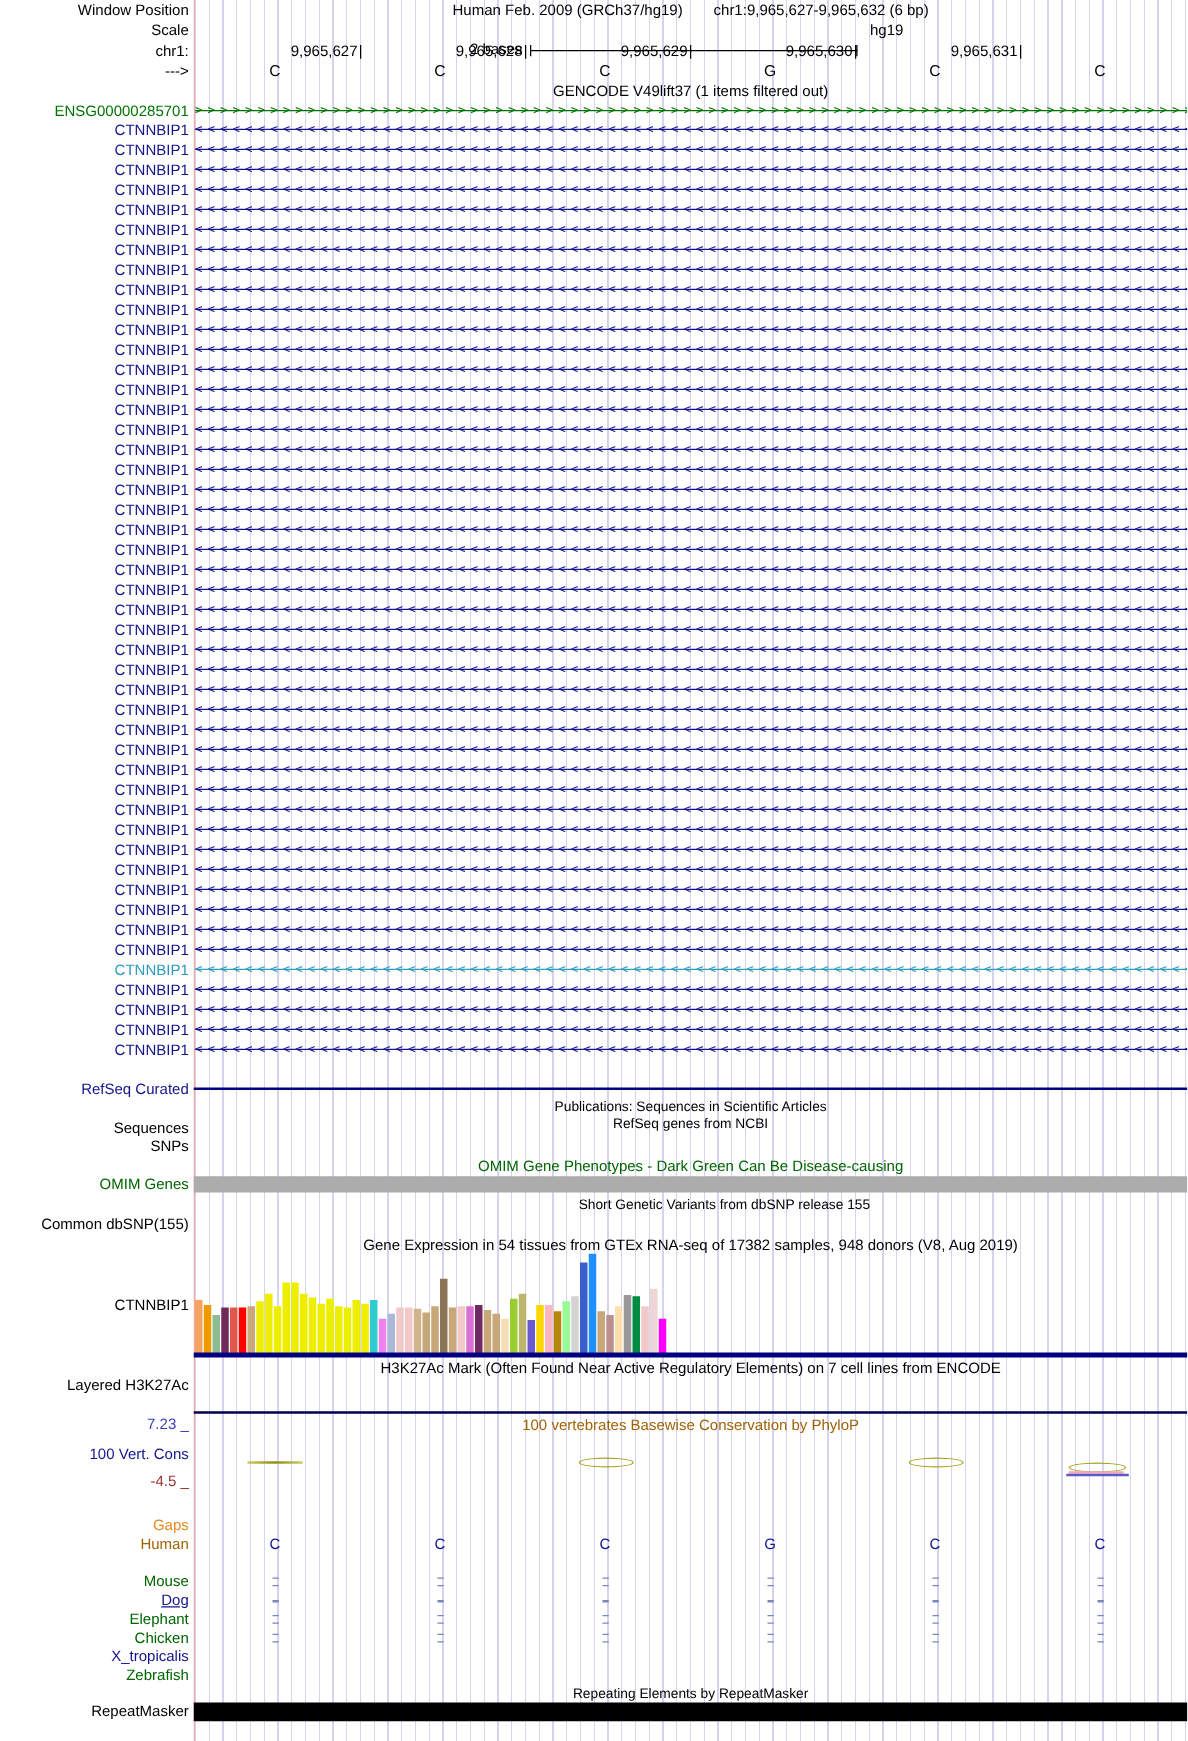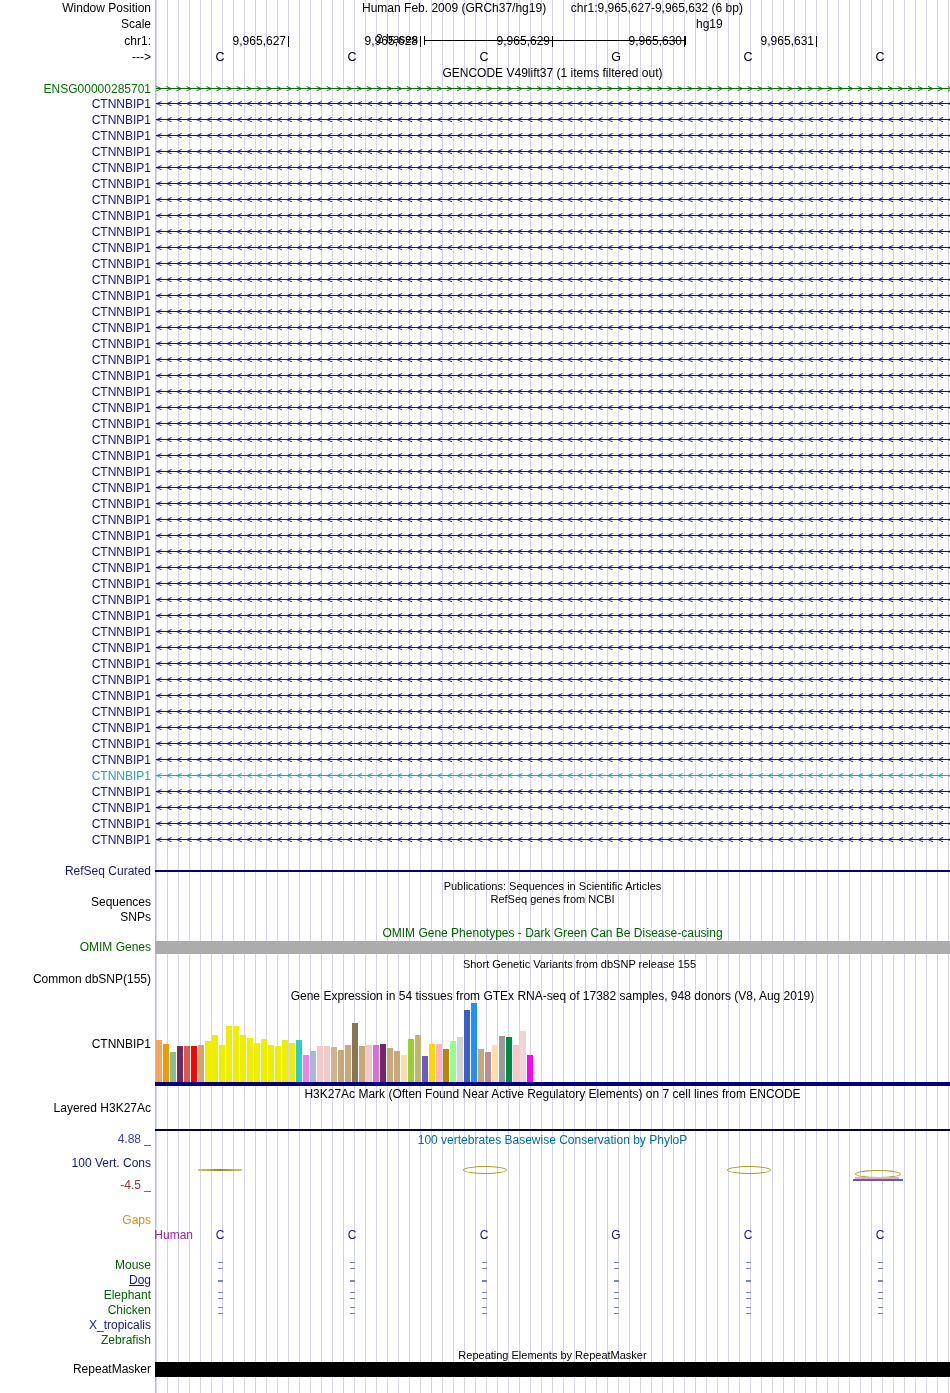--- a/index.html
+++ b/index.html
@@ -526,39 +526,39 @@
       <div class="gtex-bar" style="left: 358px; top: 42px; height: 38px; background: rgb(241, 201, 201);"></div>
       <div class="gtex-bar" style="left: 365px; top: 28px; height: 52px; background: rgb(239, 214, 214);"></div>
       <div class="gtex-bar" style="left: 372px; top: 52px; height: 28px; background: rgb(255, 0, 255);"></div>
     </div>
   <div class="abs fullbar" style="top:1082px;height:4px;background:#000080;"></div>
 
   <div class="abs ttitle" style="top:1087px;height:14px;line-height:14px;">H3K27Ac Mark (Often Found Near Active Regulatory Elements) on 7 cell lines from ENCODE</div>
   <div class="abs tlabel" style="top:1101px;height:15px;line-height:15px;">Layered H3K27Ac</div>
   <div class="abs fullbar" style="top:1129px;height:2px;background:#000050;"></div>
 
-  <div class="abs tlabel" style="top:1132px;height:14px;line-height:14px;color:#3A3AC0;">4.88 _</div>
-  <div class="abs ttitle" style="top:1133px;height:14px;line-height:14px;color:#0369a1;">100 vertebrates Basewise Conservation by PhyloP</div>
+  <div class="abs tlabel" style="top:1132px;height:14px;line-height:14px;color:#3A3AC0;">7.23 _</div>
+  <div class="abs ttitle" style="top:1133px;height:14px;line-height:14px;color:#a16207;">100 vertebrates Basewise Conservation by PhyloP</div>
   <div class="abs tlabel navy" style="top:1156px;height:15px;line-height:15px;">100 Vert. Cons</div>
   <div class="abs" id="phylop-marks" style="left:0;top:0;width:950px;height:1393px;pointer-events:none;">
       <div class="ph-line" style="left: 198px; top: 1169px; width: 44px; height: 1.5px; background: linear-gradient(to right, rgb(204, 204, 102), rgb(143, 143, 18), rgb(204, 204, 102));"></div>
       <div class="ph-ellipse" style="left: 463px; top: 1166px; width: 42px; height: 6px;"></div>
       <div class="ph-ellipse" style="left: 727px; top: 1166px; width: 42px; height: 6px;"></div>
       <div class="ph-ellipse" style="left: 855px; top: 1170px; width: 44px; height: 6px;"></div>
       <div class="ph-line" style="left: 855px; top: 1177px; width: 44px; height: 2px; background: rgb(242, 168, 188);"></div>
       <div class="ph-line" style="left: 853px; top: 1179px; width: 50px; height: 1.5px; background: rgb(90, 90, 200);"></div>
     </div>
   <div class="abs tlabel" style="top:1178px;height:14px;line-height:14px;color:#993333;">-4.5 _</div>
 
   <div class="abs" id="multiz-rows" style="left:0;top:1213px;width:950px;height:135px;">
       <div class="mzrow" style="top: 0px;">
         <span class="abs tlabel" style="color: rgb(232, 136, 28);">Gaps</span>
       </div>
       <div class="mzrow" style="top: 15px;">
-        <span class="abs tlabel" style="color: #a21caf; padding-left: 42px;">Human</span>
+        <span class="abs tlabel" style="color: #a16207;">Human</span>
         <div class="mz-letter" style="left: 213px; top: 0px; color: rgb(20, 20, 140);">C</div>
         <div class="mz-letter" style="left: 345px; top: 0px; color: rgb(20, 20, 140);">C</div>
         <div class="mz-letter" style="left: 477px; top: 0px; color: rgb(20, 20, 140);">C</div>
         <div class="mz-letter" style="left: 609px; top: 0px; color: rgb(20, 20, 140);">G</div>
         <div class="mz-letter" style="left: 741px; top: 0px; color: rgb(20, 20, 140);">C</div>
         <div class="mz-letter" style="left: 873px; top: 0px; color: rgb(20, 20, 140);">C</div>
       </div>
       <div class="mzrow" style="top: 45px;">
         <span class="abs tlabel" style="color: rgb(0, 100, 0);">Mouse</span>
         <div class="mz-double" style="left: 218px; top: 4px;"></div>

